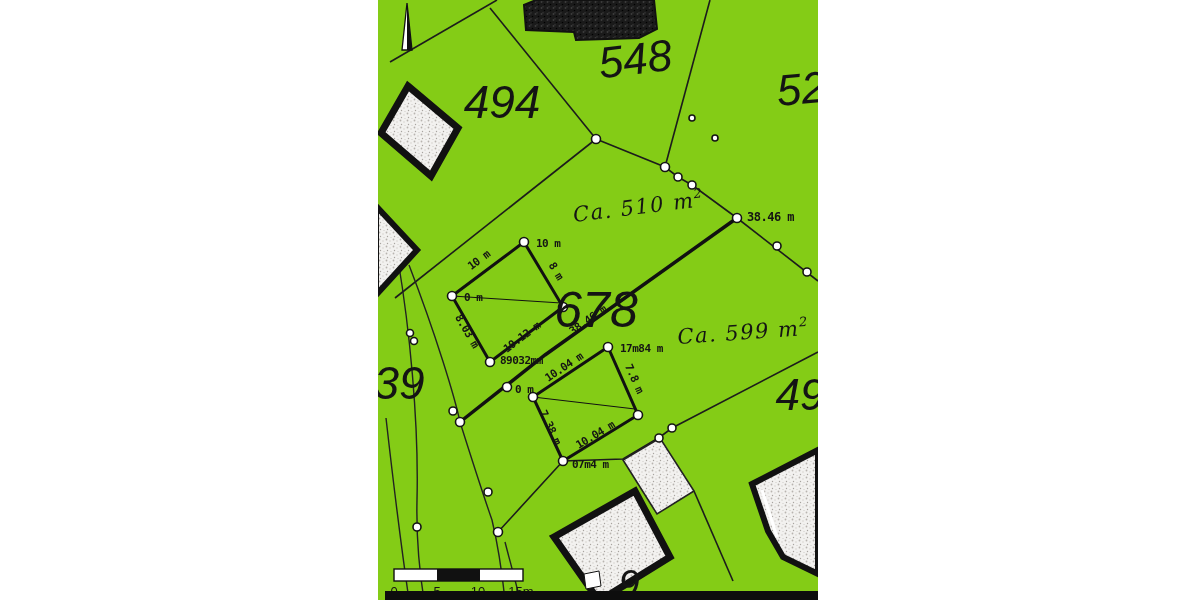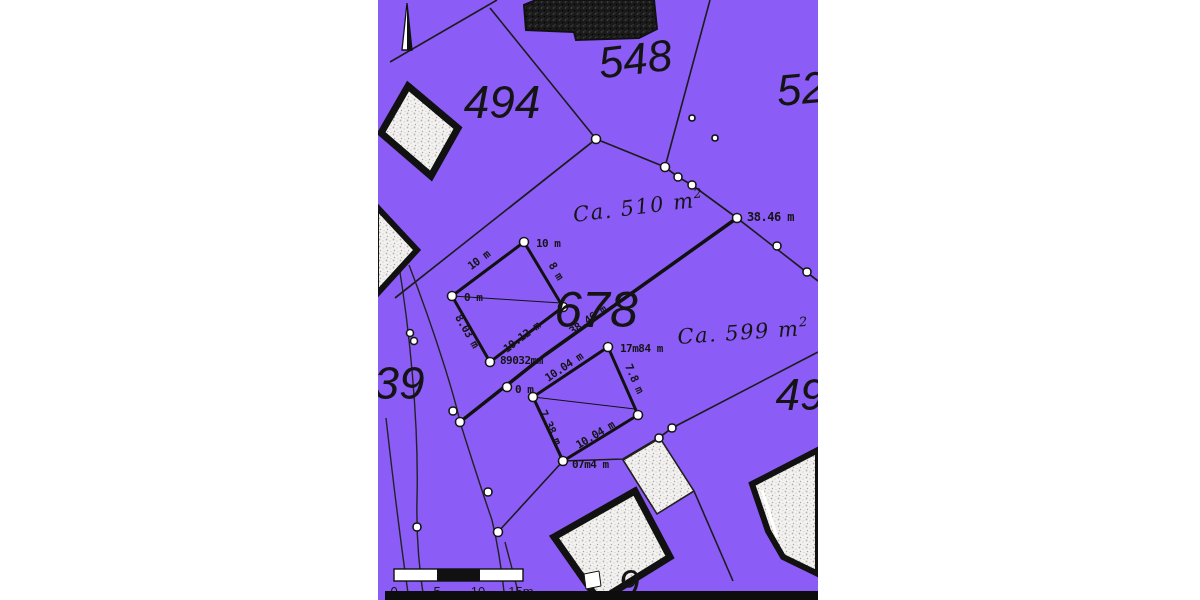--- a/index.html
+++ b/index.html
@@ -1,16 +1,16 @@
 <!DOCTYPE html>
 <html><head>
 <meta charset="utf-8">
 <style>
   html,body{margin:0;padding:0;background:#ffffff;}
-  #stage{position:relative;width:1200px;height:600px;background:#8b5cf6;overflow:hidden;
+  #stage{position:relative;width:1200px;height:600px;background:#84cc16;overflow:hidden;
          font-family:"Liberation Sans",sans-serif;text-decoration:underline;}
   svg text{fill:#141414;}
   .parcel{font-family:"Liberation Sans",sans-serif;font-style:italic;}
   .dim{font-family:"DejaVu Sans Mono",monospace;font-weight:bold;font-size:11px;letter-spacing:-0.5px;}
   .dim-big{font-family:"DejaVu Sans Mono",monospace;font-weight:bold;font-size:12px;letter-spacing:-0.5px;}
   .note{font-family:"DejaVu Serif",serif;font-style:italic;font-size:21px;letter-spacing:1.5px;}
   .note-sup{font-family:"DejaVu Serif",serif;font-style:italic;font-size:13px;}
   .scalelbl{font-family:"Liberation Sans",sans-serif;font-size:13px;}
 </style>
 </head>

